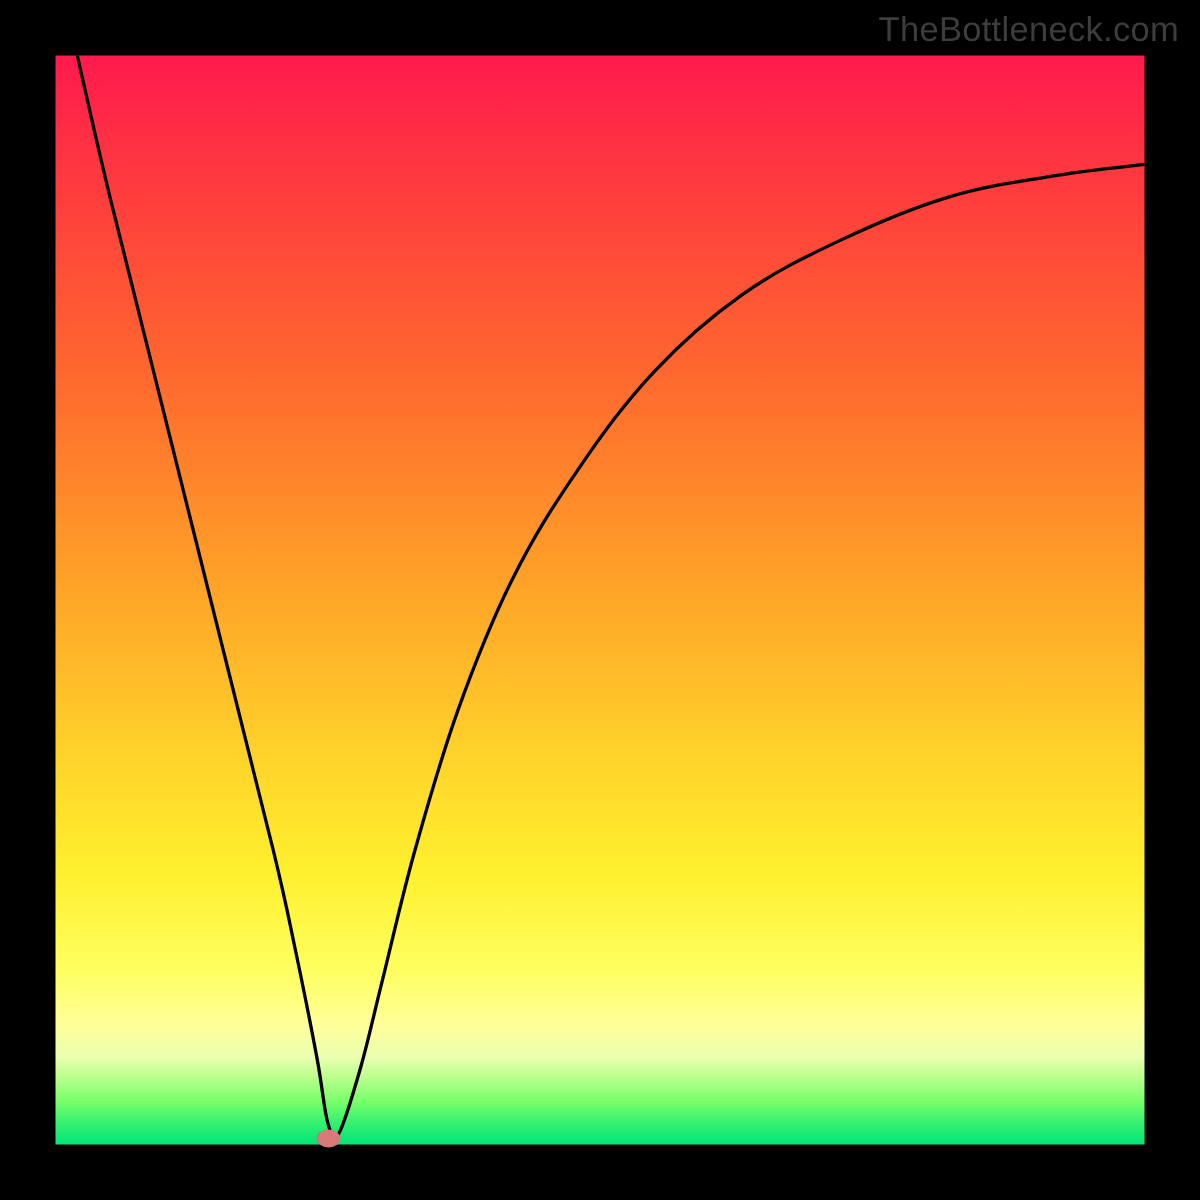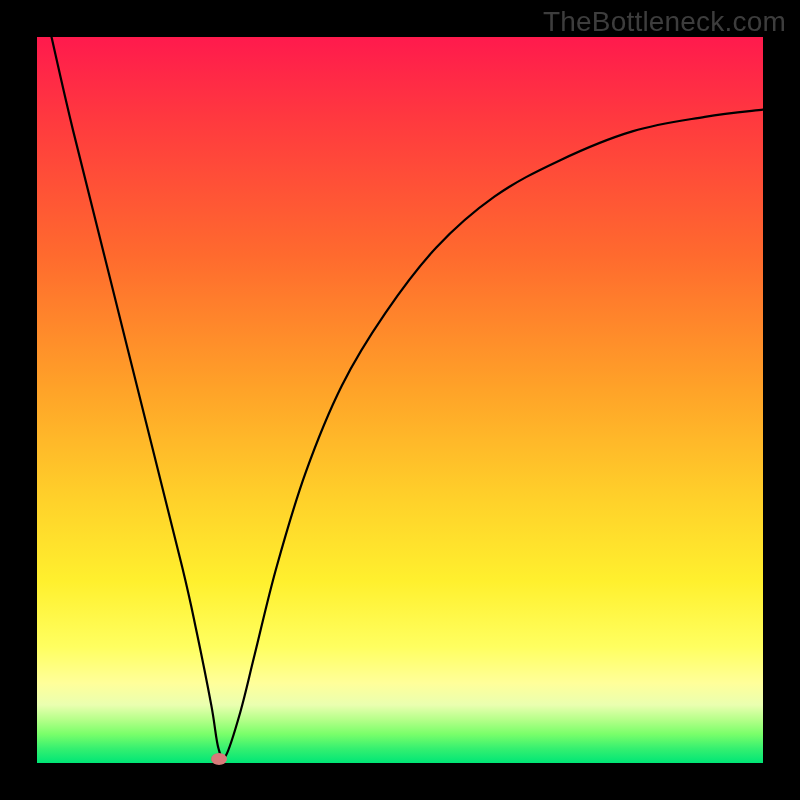--- a/index.html
+++ b/index.html
@@ -38,21 +38,21 @@
       #7aff6a 96%,
       #36f070 98%,
       #00e676 100%
     );
   }
   .watermark {
     position: absolute;
     top: 6px;
     right: 14px;
     color: #3d3d3d;
-    font-size: 28px;
+    font-size: 23px;
     font-weight: 500;
     font-family: Verdana, Arial, sans-serif;
     letter-spacing: 0.2px;
     user-select: none;
   }
   svg.curve {
     position: absolute;
     left: 0;
     top: 0;
     width: 726px;

